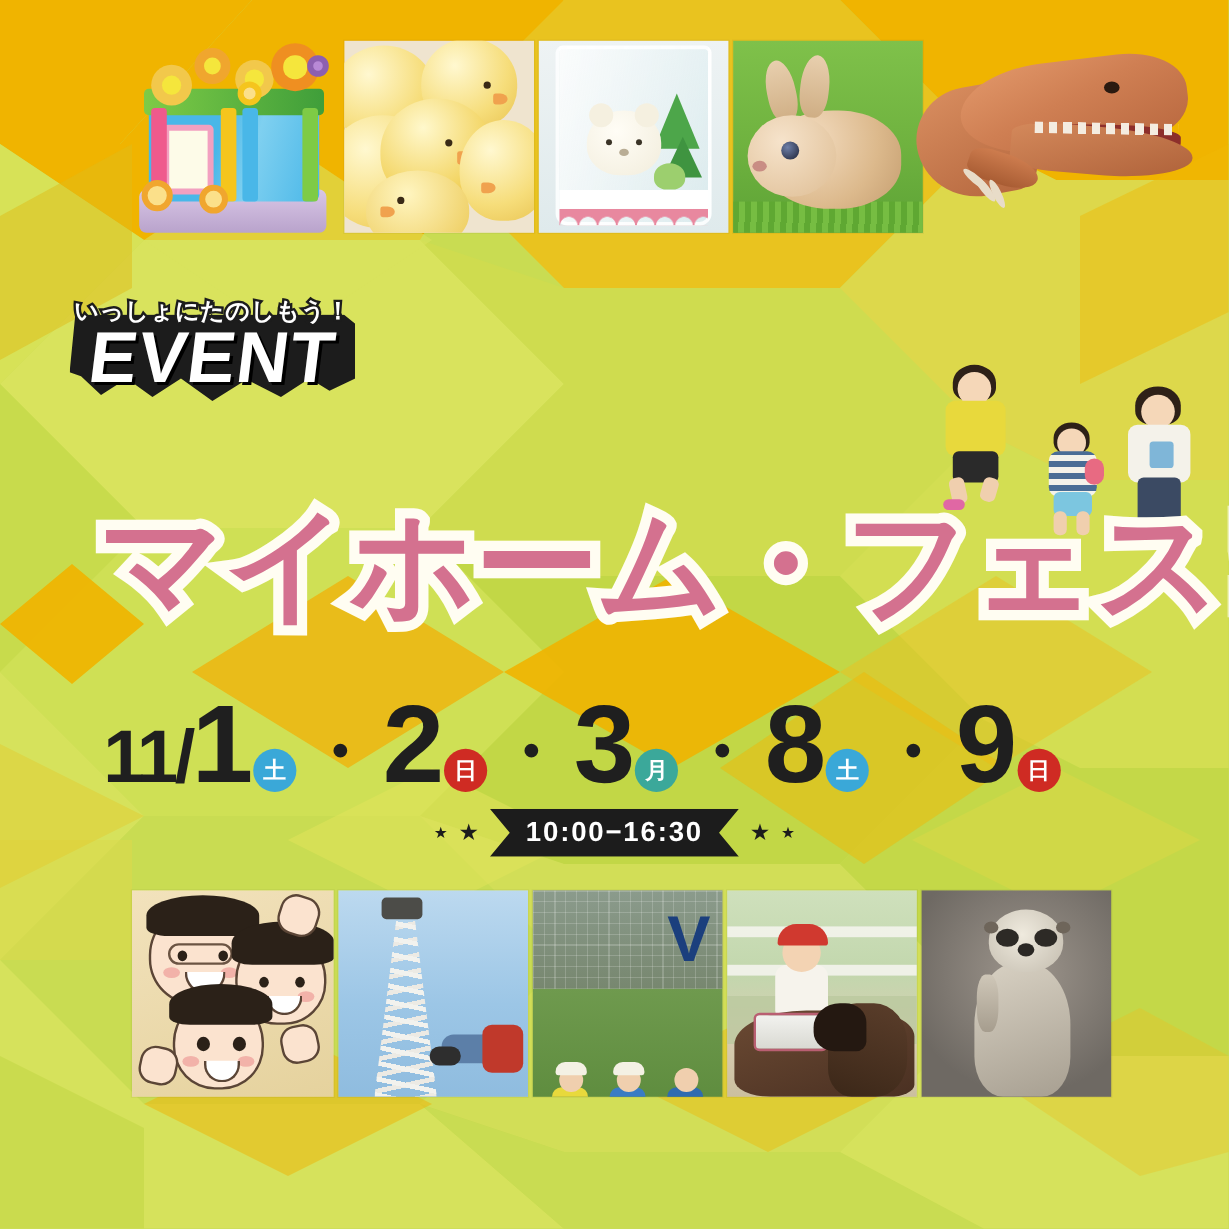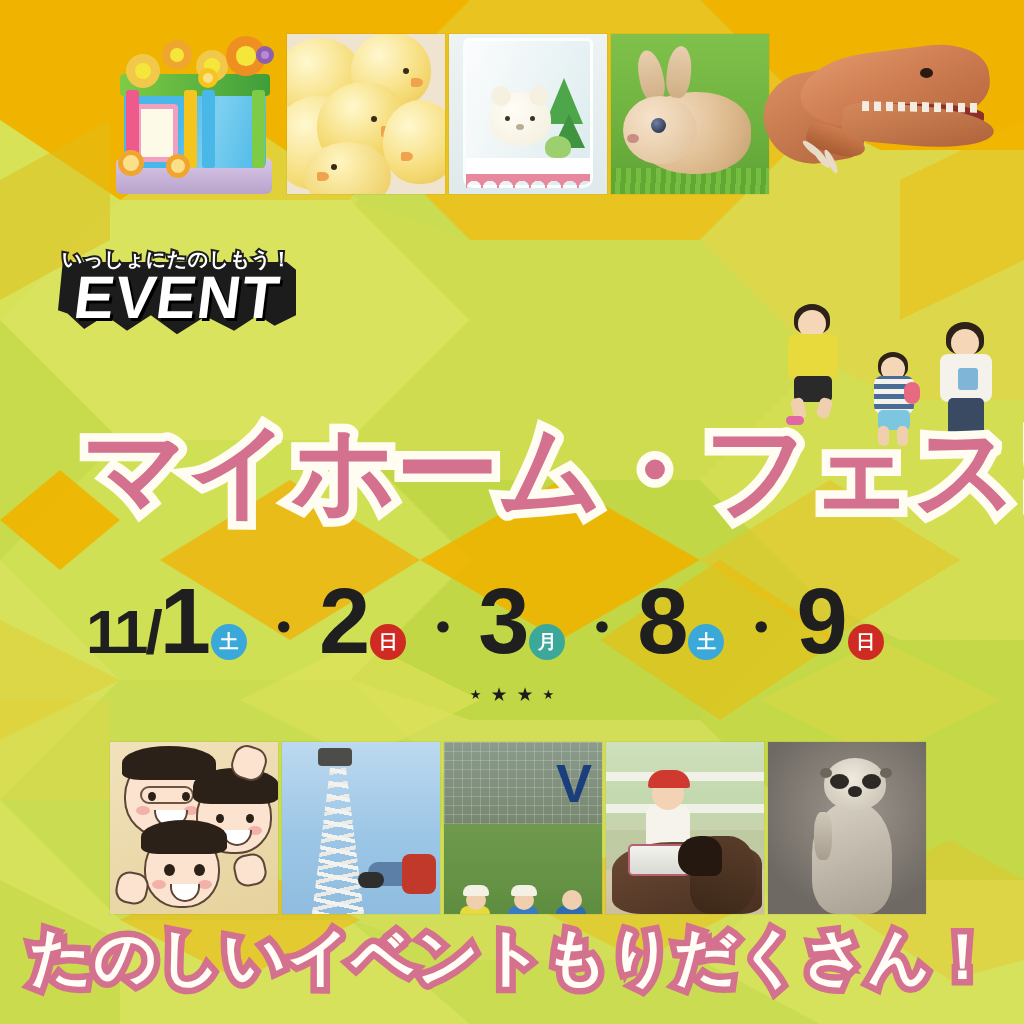--- a/index.html
+++ b/index.html
@@ -458,20 +458,21 @@
 
     <span class="d-wrap">
       <span class="d-num">9</span>
       <span class="d-badge" style="background:#cf2b23;">日</span>
     </span>
   </div>
 
   <div class="time-row">
     <span class="star sm">★</span>
     <span class="star">★</span>
+    <span class="ribbon">10:00−16:30</span>
     <span class="star">★</span>
     <span class="star sm">★</span>
   </div>
 
   <div class="strip strip-bottom">
 
     <div class="photo ph-caricature">
       <div class="face" style="left:14px;top:12px;width:86px;height:84px;">
         <div class="hair" style="left:-4px;top:-10px;width:94px;height:34px;"></div>
         <div class="eye-d" style="left:22px;top:36px;"></div>
@@ -553,15 +554,14 @@
       <div class="mk-arm"></div>
       <div class="mk-head"></div>
       <div class="mk-ear" style="left:52px;top:26px;"></div>
       <div class="mk-ear" style="left:112px;top:26px;"></div>
       <div class="mk-eye" style="left:62px;top:32px;"></div>
       <div class="mk-eye" style="left:94px;top:32px;"></div>
       <div class="mk-nose"></div>
     </div>
   </div>
 
-  <div class="tagline">たのしいイベントもりだくさん！</div>
 
 </div>
 
 </body></html>

